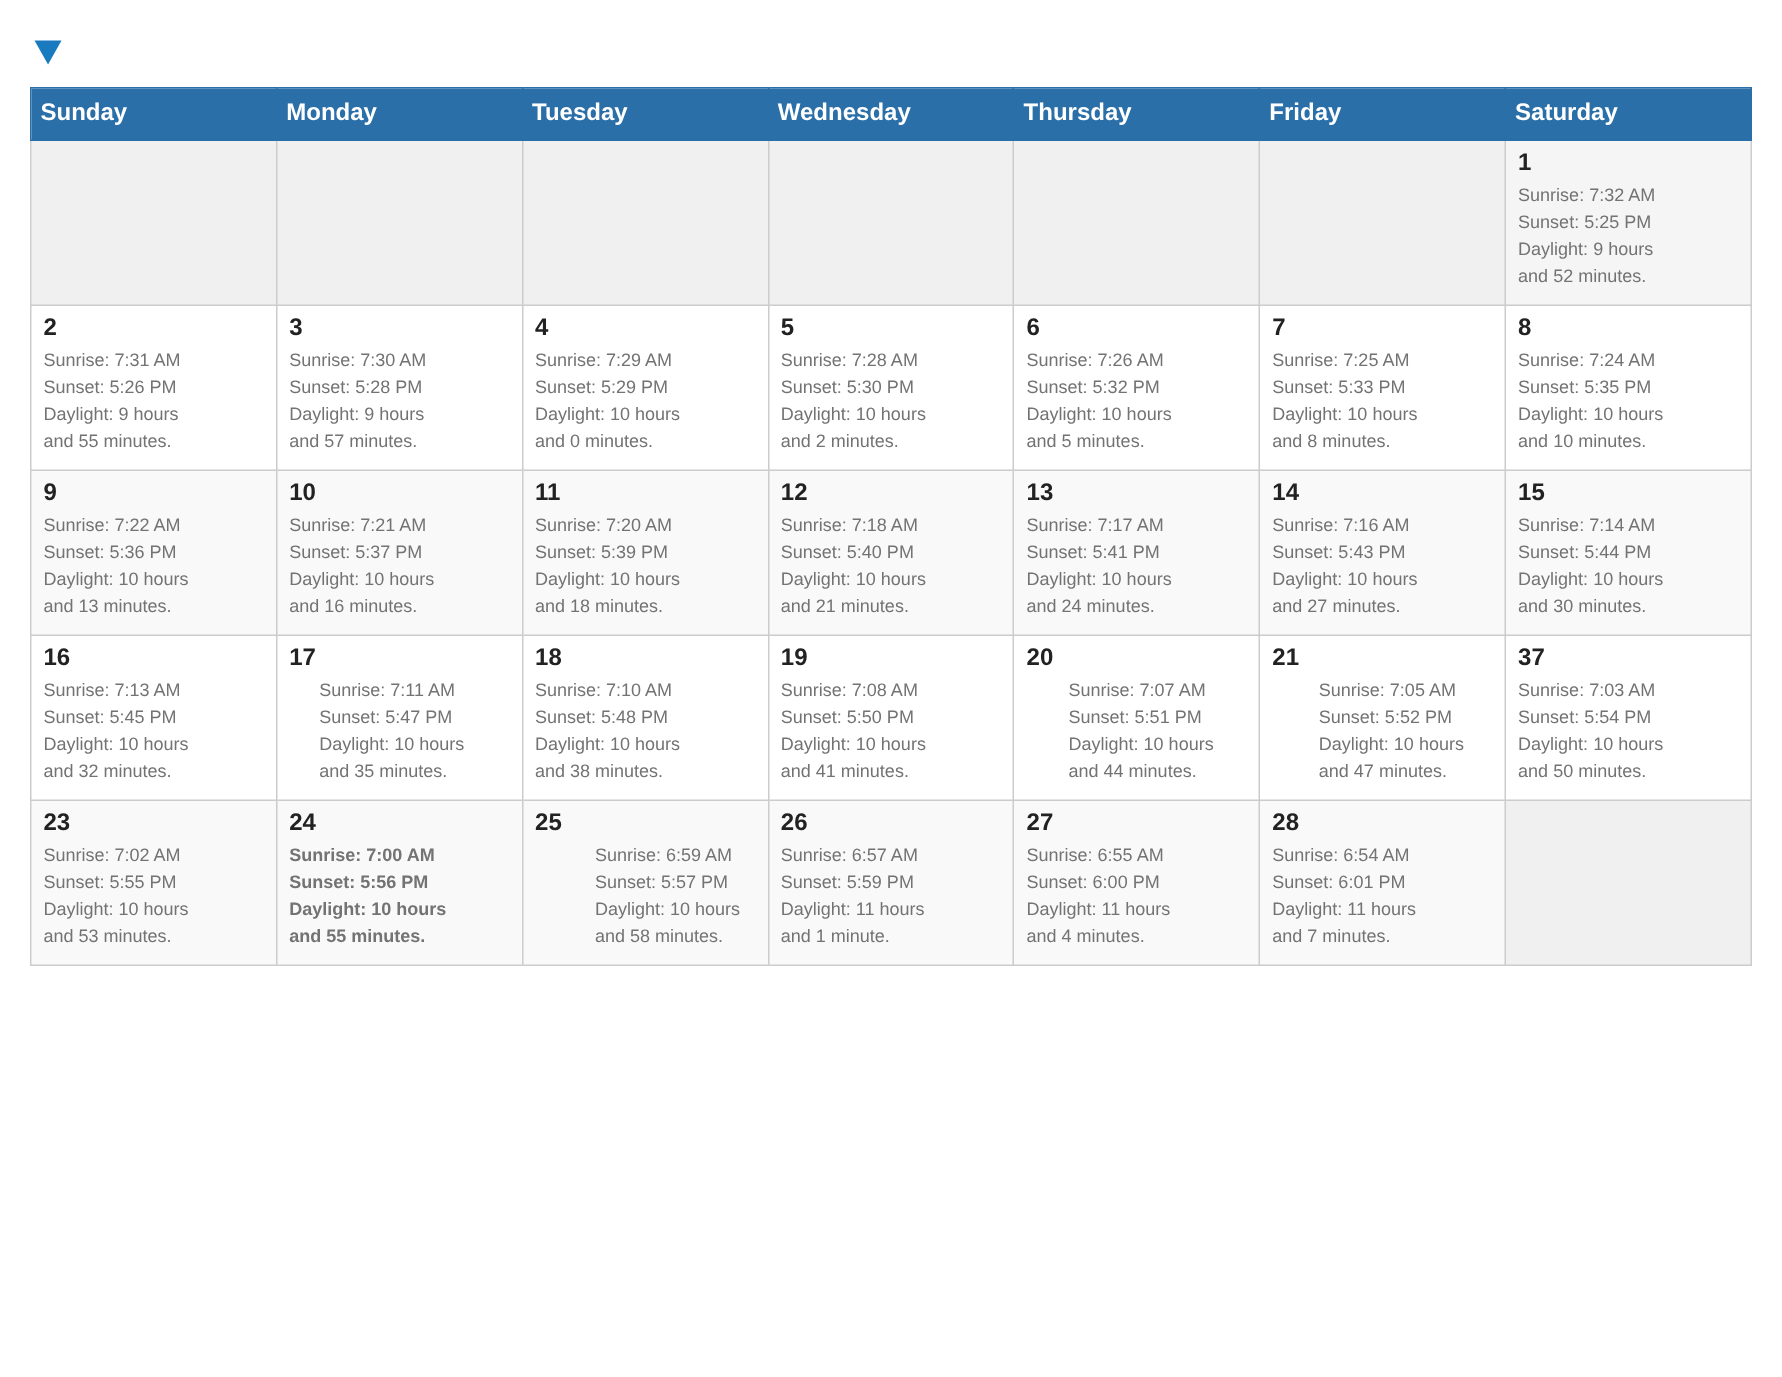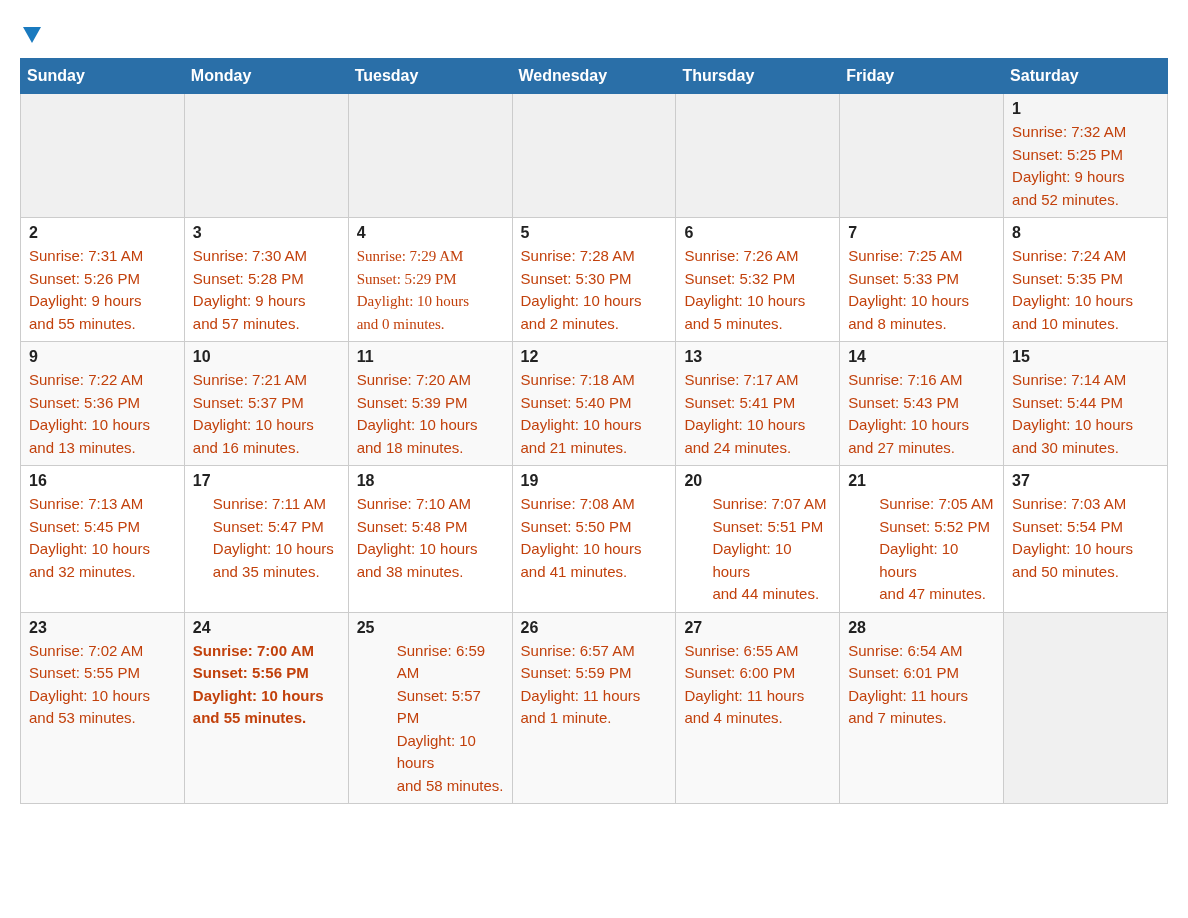--- a/index.html
+++ b/index.html
@@ -78,22 +78,22 @@
       background: #fff;
     }
     .day-number {
       font-size: 16px;
       font-weight: bold;
       color: #222;
       display: block;
       margin-bottom: 3px;
     }
     .day-info {
-      font-size: 15px;
-      color: #c2410c;
+      font-size: 12px;
+      color: #737373;
       line-height: 1.5;
     }
     .calendar tbody tr:first-child td {
       background: #f5f5f5;
     }
     .week-row-1 td { background: #f5f5f5; }
     .week-row-2 td { background: #ffffff; }
     .week-row-3 td { background: #f5f5f5; }
     .week-row-4 td { background: #ffffff; }
     .week-row-5 td { background: #f5f5f5; }
@@ -154,21 +154,21 @@
         </td>
         <td>
           <span class="day-number">3</span>
           <div class="day-info" style="white-space: pre-line;">Sunrise: 7:30 AM
 Sunset: 5:28 PM
 Daylight: 9 hours
 and 57 minutes.</div>
         </td>
         <td>
           <span class="day-number">4</span>
-          <div class="day-info" style="white-space: pre-line; font-family: Liberation Serif, serif;">Sunrise: 7:29 AM
+          <div class="day-info" style="white-space: pre-line;">Sunrise: 7:29 AM
 Sunset: 5:29 PM
 Daylight: 10 hours
 and 0 minutes.</div>
         </td>
         <td>
           <span class="day-number">5</span>
           <div class="day-info" style="white-space: pre-line;">Sunrise: 7:28 AM
 Sunset: 5:30 PM
 Daylight: 10 hours
 and 2 minutes.</div>

